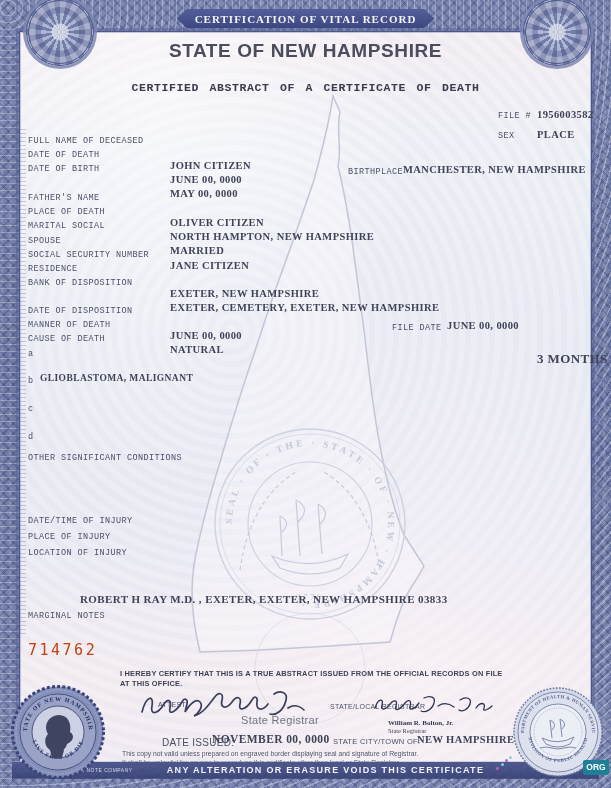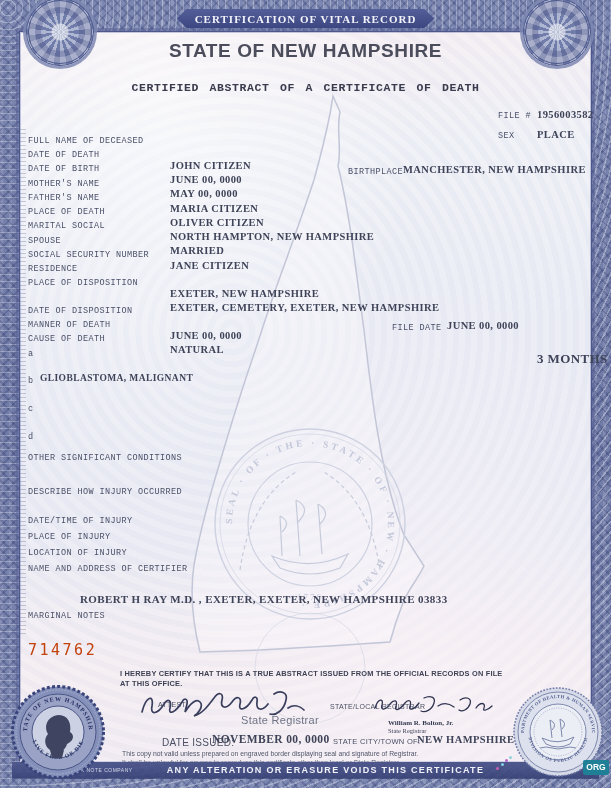--- a/index.html
+++ b/index.html
@@ -122,24 +122,20 @@
   <div class="row" style="top:150px">
       <span class="lbl">DATE OF DEATH</span>
       <span class="val">JUNE 00, 0000</span>
     </div>
   <div class="row" style="top:164px">
       <span class="lbl">DATE OF BIRTH</span>
       <span class="val">MAY 00, 0000</span>
     </div>
   <span class="abs lbl" style="left:308px;top:167px">BIRTHPLACE</span>
   <span class="abs val" style="left:363px;top:164px">MANCHESTER, NEW HAMPSHIRE</span>
-  <div class="row" style="top:179px">
-      <span class="lbl">MOTHER'S NAME</span>
-      <span class="val">MARIA CITIZEN</span>
-    </div>
   <div class="row" style="top:193px">
       <span class="lbl">FATHER'S NAME</span>
       <span class="val">OLIVER CITIZEN</span>
     </div>
   <div class="row" style="top:207px">
       <span class="lbl">PLACE OF DEATH</span>
       <span class="val">NORTH HAMPTON, NEW HAMPSHIRE</span>
     </div>
   <div class="row" style="top:221px">
       <span class="lbl">MARITAL SOCIAL</span>
@@ -151,21 +147,21 @@
     </div>
   <div class="row" style="top:250px">
       <span class="lbl">SOCIAL SECURITY NUMBER</span>
       <span class="val"></span>
     </div>
   <div class="row" style="top:264px">
       <span class="lbl">RESIDENCE</span>
       <span class="val">EXETER, NEW HAMPSHIRE</span>
     </div>
   <div class="row" style="top:278px">
-      <span class="lbl">PLACE OF DISPOSITION</span>
+      <span class="lbl">BANK OF DISPOSITION</span>
       <span class="val">EXETER, CEMETERY, EXETER, NEW HAMPSHIRE</span>
     </div>
   <div class="row" style="top:306px">
       <span class="lbl">DATE OF DISPOSITION</span>
       <span class="val">JUNE 00, 0000</span>
     </div>
   <div class="row" style="top:320px">
       <span class="lbl">MANNER OF DEATH</span>
       <span class="val">NATURAL</span>
     </div>
@@ -185,34 +181,28 @@
     </div>
   <div class="row" style="top:404px">
       <span class="lbl">c</span>
     </div>
   <div class="row" style="top:432px">
       <span class="lbl">d</span>
     </div>
   <div class="row" style="top:453px">
       <span class="lbl">OTHER SIGNIFICANT CONDITIONS</span>
     </div>
-  <div class="row" style="top:487px">
-      <span class="lbl">DESCRIBE HOW INJURY OCCURRED</span>
-    </div>
   <div class="row" style="top:516px">
       <span class="lbl">DATE/TIME OF INJURY</span>
     </div>
   <div class="row" style="top:532px">
       <span class="lbl">PLACE OF INJURY</span>
     </div>
   <div class="row" style="top:548px">
       <span class="lbl">LOCATION OF INJURY</span>
-    </div>
-  <div class="row" style="top:564px">
-      <span class="lbl">NAME AND ADDRESS OF CERTIFIER</span>
     </div>
   <span class="abs val" style="left:40px;top:593px;font-size:11px">ROBERT H RAY M.D. , EXETER, EXETER, NEW HAMPSHIRE 03833</span>
   <div class="row" style="top:611px">
       <span class="lbl">MARGINAL NOTES</span>
     </div>
 
   <div class="serial">714762</div>
 
   <div class="certify">I HEREBY CERTIFY THAT THIS IS A TRUE ABSTRACT ISSUED FROM THE OFFICIAL RECORDS ON FILE AT THIS OFFICE.</div>
   <span class="abs small-cap" style="left:118px;top:701px">ATTEST:</span>

